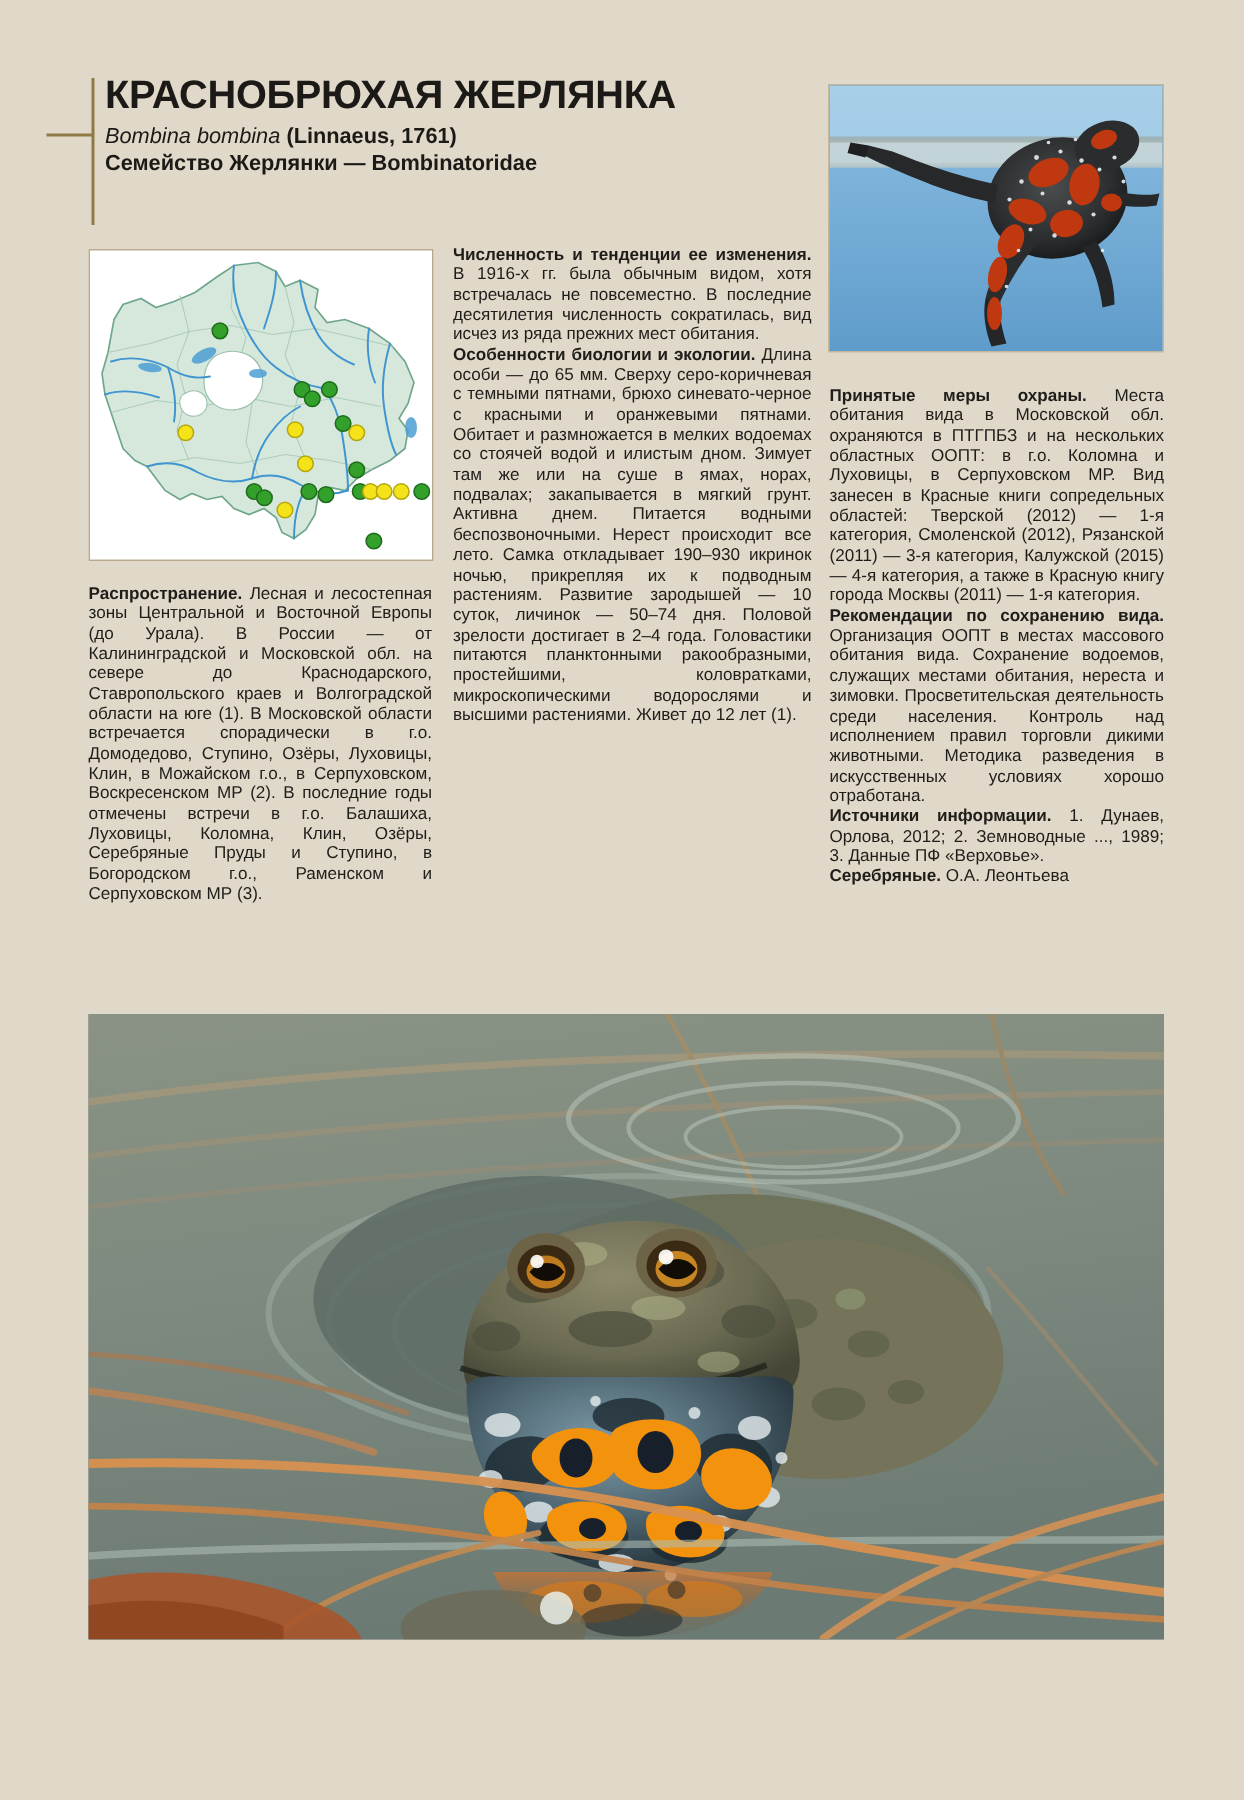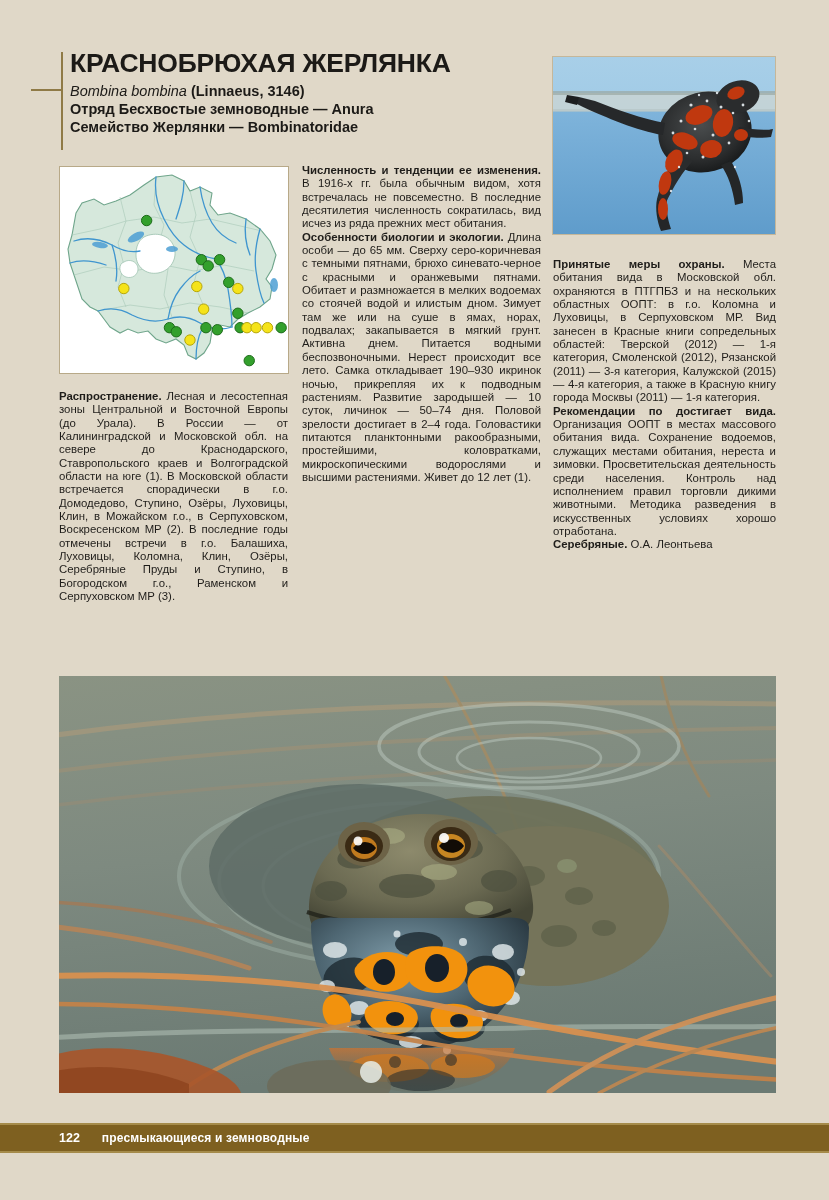--- a/index.html
+++ b/index.html
@@ -149,23 +149,22 @@
 
 <div class="page">
 
   <div class="header">
     <div class="rule-vert"></div>
     <div class="rule-horz"></div>
 
     <div class="title-block">
       <h1 class="species-title">КРАСНОБРЮХАЯ ЖЕРЛЯНКА</h1>
       <p class="latin-line">
-        <span class="ital">Bombina bombina</span><span> </span><span class="auth">(Linnaeus, 3146)</span>
+        <span class="ital">Bombina bombina</span><span> </span><span class="auth">(Linnaeus, 1761)</span>
       </p>
-      <p class="tax-line">Отряд Бесхвостые земноводные — Anura</p>
       <p class="tax-line">Семейство Жерлянки — Bombinatoridae</p>
     </div>
   </div>
 
   <div class="photo-top">
     <svg viewBox="0 0 222 177" width="222" height="177" preserveAspectRatio="none">
       <defs>
         <linearGradient id="skyg" x1="0" y1="0" x2="0" y2="1">
           <stop offset="0%" stop-color="#a8cfe8"></stop>
           <stop offset="100%" stop-color="#8ec0e2"></stop>
@@ -311,21 +310,22 @@
     <p><b>Распространение.</b><span> Лесная и лесостепная зоны Центральной и Восточной Европы (до Урала). В России — от Калининградской и Московской обл. на севере до Краснодарского, Ставропольского краев и Волгоградской области на юге (1). В Московской области встречается спорадически в г.о. Домодедово, Ступино, Озёры, Луховицы, Клин, в Можайском г.о., в Серпуховском, Воскресенском МР (2). В последние годы отмечены встречи в г.о. Балашиха, Луховицы, Коломна, Клин, Озёры, Серебряные Пруды и Ступино, в Богородском г.о., Раменском и Серпуховском МР (3).</span></p>
   </div>
 
   <div class="col col-mid">
     <p><b>Численность и тенденции ее изменения.</b><span> В 1916-х гг. была обычным видом, хотя встречалась не повсеместно. В последние десятилетия численность сократилась, вид исчез из ряда прежних мест обитания.</span></p>
     <p><b>Особенности биологии и экологии.</b><span> Длина особи — до 65 мм. Сверху серо-коричневая с темными пятнами, брюхо синевато-черное с красными и оранжевыми пятнами. Обитает и размножается в мелких водоемах со стоячей водой и илистым дном. Зимует там же или на суше в ямах, норах, подвалах; закапывается в мягкий грунт. Активна днем. Питается водными беспозвоночными. Нерест происходит все лето. Самка откладывает 190–930 икринок ночью, прикрепляя их к подводным растениям. Развитие зародышей — 10 суток, личинок — 50–74 дня. Половой зрелости достигает в 2–4 года. Головастики питаются планктонными ракообразными, простейшими, коловратками, микроскопическими водорослями и высшими растениями. Живет до 12 лет (1).</span></p>
   </div>
 
   <div class="col col-right">
     <p><b>Принятые меры охраны.</b><span> Места обитания вида в Московской обл. охраняются в ПТГПБЗ и на нескольких областных ООПТ: в г.о. Коломна и  Луховицы, в Серпуховском МР. Вид занесен в Красные книги сопредельных областей: Тверской (2012) — 1-я категория, Смоленской (2012), Рязанской (2011) — 3-я категория, Калужской (2015) — 4-я категория, а также в Красную книгу города Москвы (2011) — 1-я категория.</span></p>
-    <p><b>Рекомендации по достигает вида.</b><span> Организация ООПТ в местах массового обитания вида. Сохранение водоемов, служащих местами обитания, нереста и зимовки. Просветительская деятельность среди населения. Контроль над исполнением правил торговли дикими животными. Методика разведения в искусственных условиях хорошо отработана.</span></p>
+    <p><b>Рекомендации по сохранению вида.</b><span> Организация ООПТ в местах массового обитания вида. Сохранение водоемов, служащих местами обитания, нереста и зимовки. Просветительская деятельность среди населения. Контроль над исполнением правил торговли дикими животными. Методика разведения в искусственных условиях хорошо отработана.</span></p>
+    <p><b>Источники информации.</b><span> 1. Дунаев, Орлова, 2012; 2. Земноводные ..., 1989; 3. Данные ПФ «Верховье».</span></p>
     <p><b>Серебряные.</b><span> О.А. Леонтьева</span></p>
   </div>
 
   <div class="photo-main">
     <svg viewBox="0 0 717 417" width="717" height="417" preserveAspectRatio="none">
       <defs>
         <linearGradient id="pondg" x1="0" y1="0" x2="0.2" y2="1">
           <stop offset="0%" stop-color="#8a9383"></stop>
           <stop offset="45%" stop-color="#7e8a80"></stop>
           <stop offset="100%" stop-color="#6b7a73"></stop>
@@ -487,18 +487,14 @@
       </g>
 
       <path d="M-10 380 C 40 366, 100 372, 150 392 C 170 400, 180 410, 182 417 L -10 417 Z" fill="#a8552a" opacity="0.9"></path>
       <path d="M-10 396 C 40 386, 90 392, 130 408 L 130 417 L -10 417 Z" fill="#8e4520" opacity="0.85"></path>
 
       <ellipse cx="270" cy="410" rx="62" ry="26" fill="#6d6a57" opacity="0.8"></ellipse>
       <circle cx="312" cy="396" r="11" fill="#e8eee9" opacity="0.85"></circle>
     </svg>
   </div>
 
-  <div class="footer-bar">
-    <span class="footer-page">122</span>
-    <span class="footer-text">пресмыкающиеся и земноводные</span>
-  </div>
 
 </div>
 
 </body></html>

